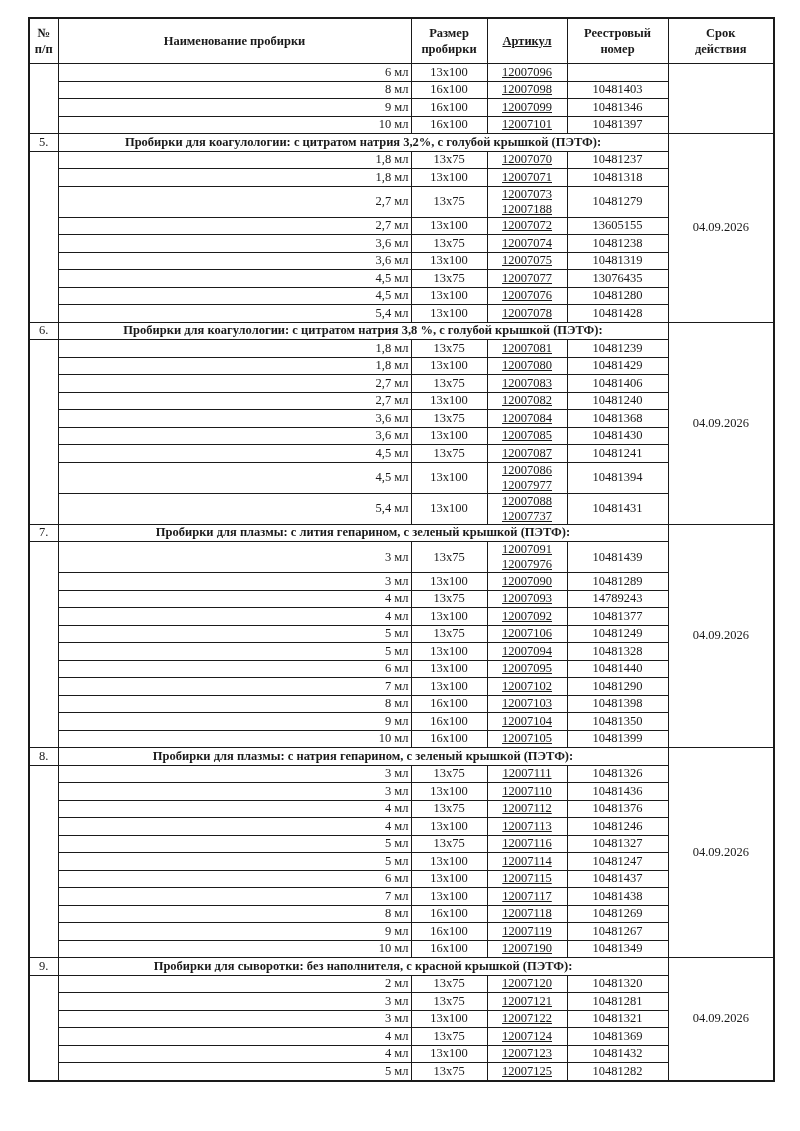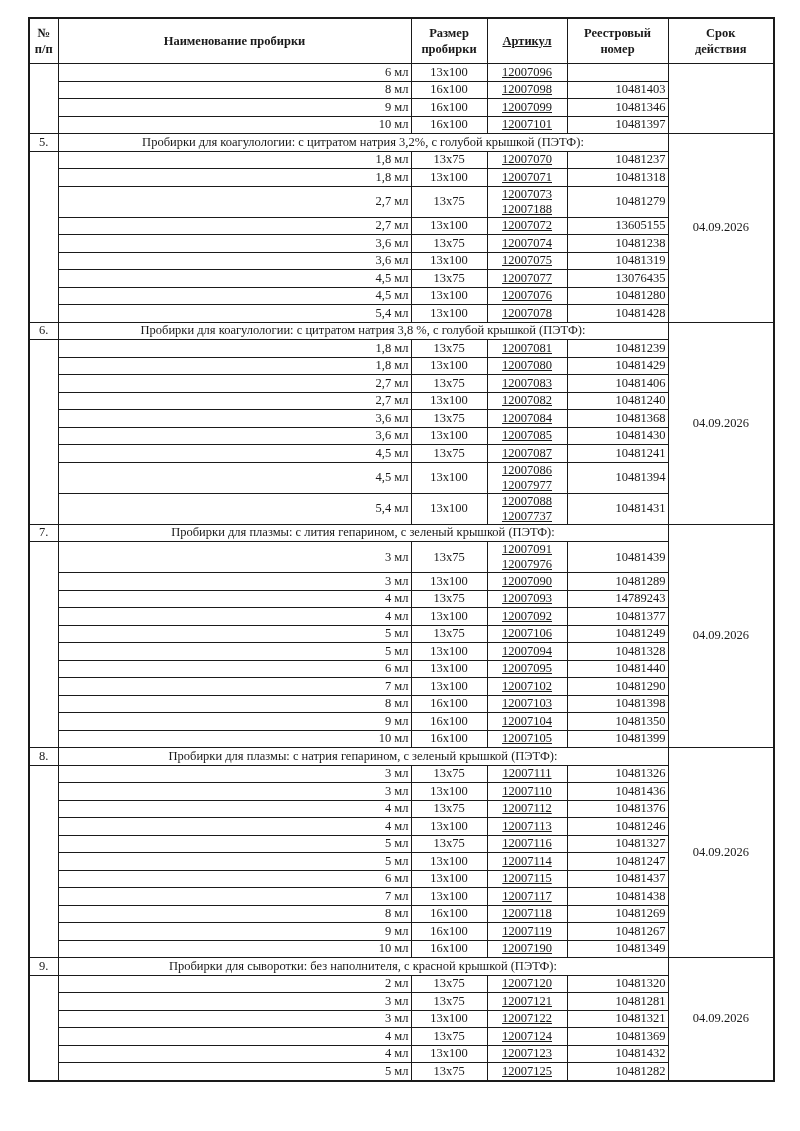--- a/index.html
+++ b/index.html
@@ -45,24 +45,24 @@
     line-height: 15px;
   }
   .section-row td {
     height: 16.5px;
     line-height: 15px;
   }
   .c-num      { text-align: center; }
   .c-name     { text-align: right; padding-left: 5px; }
   .c-size     { text-align: center; }
   .c-article  { text-align: center; text-decoration: underline; }
-  .c-registry { text-align: right; }
+  .c-registry { text-align: center; }
   .c-validity { text-align: center; }
   .section-title {
-    font-weight: normal;
+    font-weight: bold;
     text-align: center;
   }
   .article-line { line-height: 15px; }
 </style>
 </head>
 <body>
 
 <div class="page">
   <table class="tube-table">
     <colgroup>

